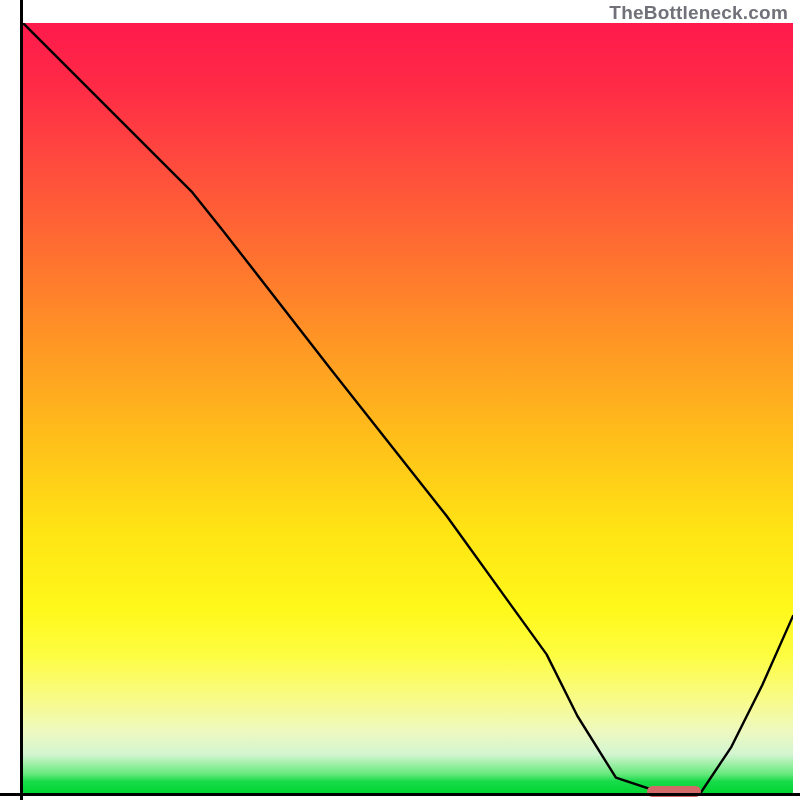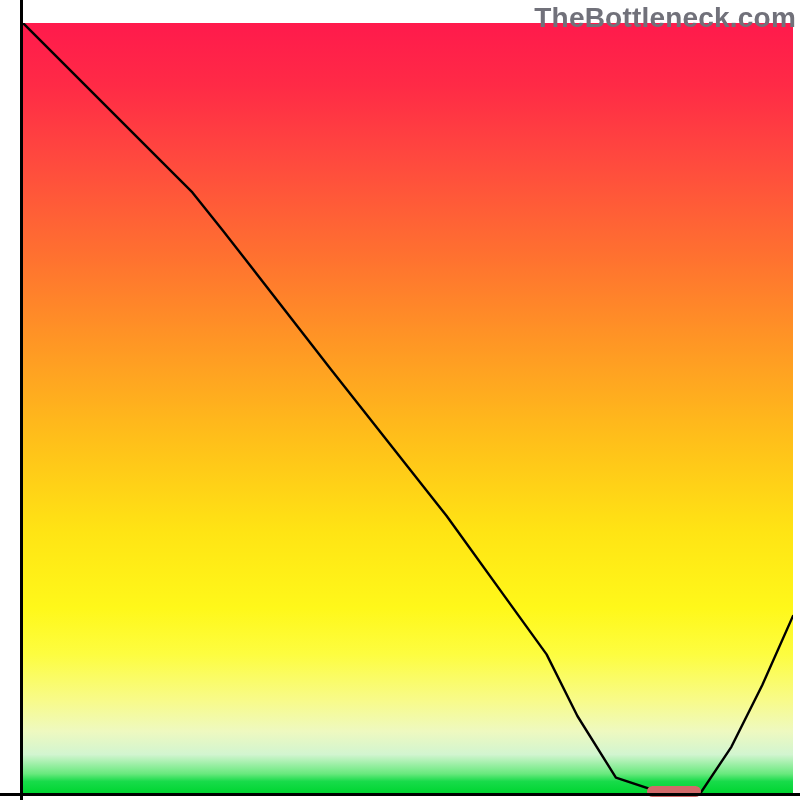--- a/index.html
+++ b/index.html
@@ -68,23 +68,23 @@
     position: absolute;
     left: 0;
     bottom: 4px;
     width: 800px;
     height: 3px;
     background: #000;
   }
   .watermark {
     position: absolute;
     top: 2px;
-    right: 4px;
+    right: 12px;
     font-family: Arial, Helvetica, sans-serif;
-    font-size: 28px;
+    font-size: 19px;
     font-weight: 600;
     color: #71717a;
     letter-spacing: 0.2px;
   }
 </style>
 </head>
 <body>
 
 <div class="frame">
 

